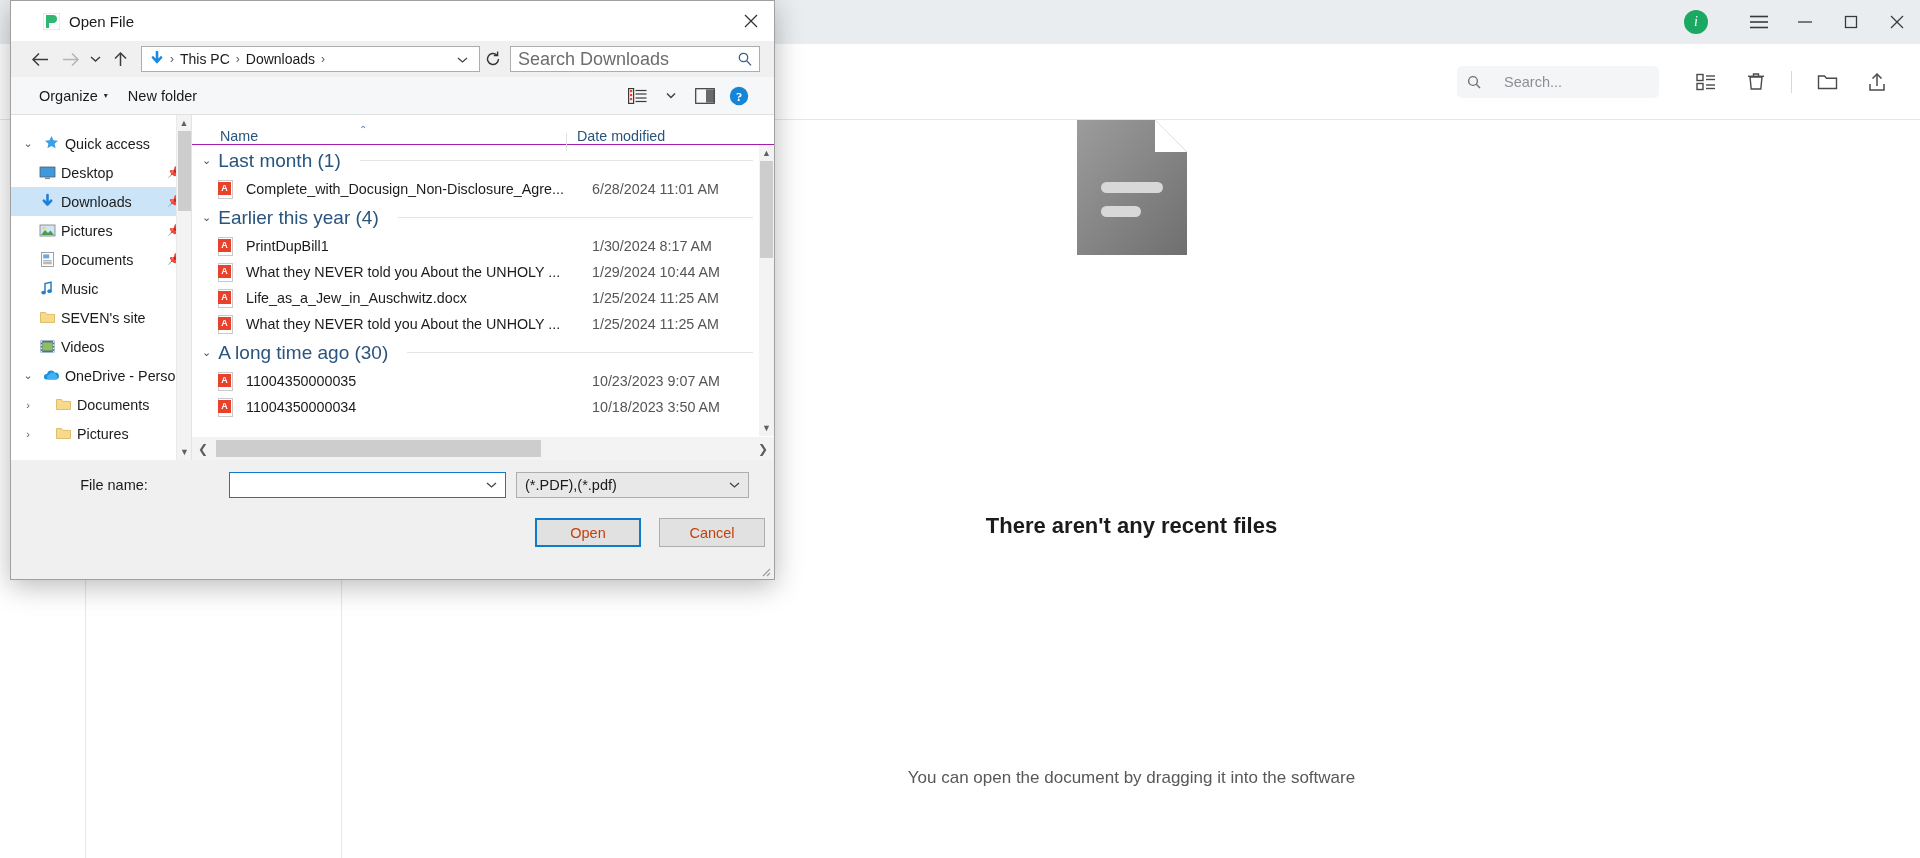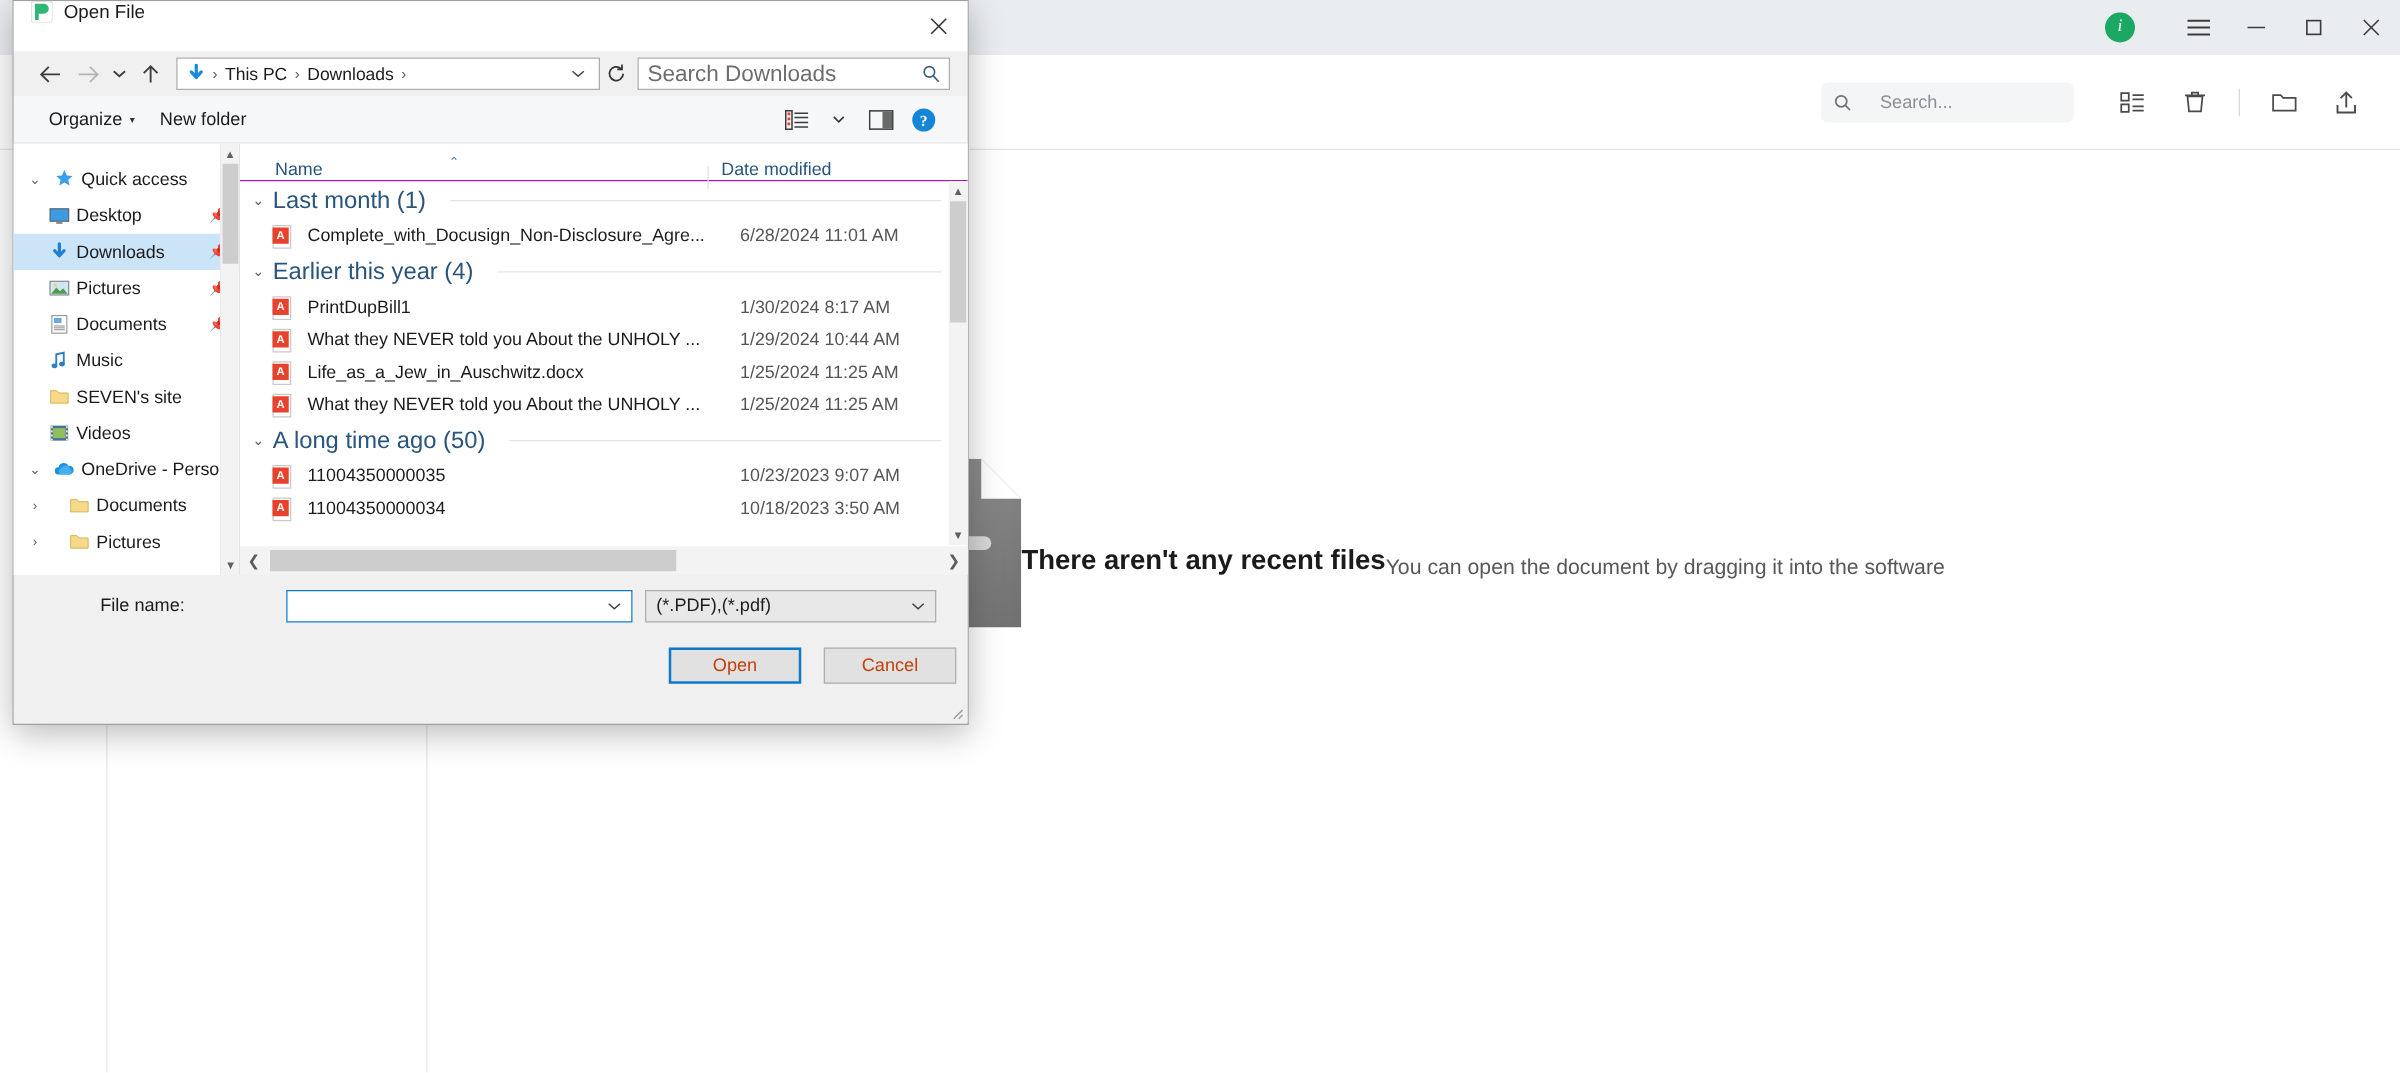--- a/index.html
+++ b/index.html
@@ -60,38 +60,38 @@
     position:absolute; left:0; top:120px; width:86px; height:738px;
     background:#fff; border-right:1px solid #e6e6e6;
   }
   .rail-col2 {
     position:absolute; left:87px; top:120px; width:255px; height:738px;
     background:#fff; border-right:1px solid #e6e6e6;
   }
 
   .empty-state {
     position:absolute; left:343px; top:120px; right:0; bottom:0;
-    display:flex; flex-direction:row; align-items:center; justify-content:center;
+    display:flex; flex-direction:column; align-items:center; justify-content:space-between;
     padding-bottom:70px;
   }
   .doc-glyph { width:110px; height:135px; position:relative; margin-bottom:40px; }
   .empty-title { font-size:22px; font-weight:bold; color:#1b1b1b; margin-bottom:12px; }
   .empty-sub { font-size:17px; color:#585858; }
 
   
   #dialog {
     position:absolute; left:10px; top:0px; width:765px; height:580px;
     background:#f0f0f0;
     border:1px solid #a0a0a0;
     box-shadow:0 6px 26px rgba(0,0,0,.28);
     font-size:14.5px; color:#1b1b1b;
   }
   .dlg-title {
     height:40px; background:#ffffff;
-    display:flex; align-items:flex-start; padding-left:14px; gap:9px;
+    display:flex; align-items:center; padding-left:32px; gap:9px;
     position:relative;
   }
   .dlg-title .tt { font-size:15px; color:#1b1b1b; }
   .dlg-close {
     position:absolute; right:0; top:0; width:46px; height:40px;
     display:flex; align-items:center; justify-content:center; color:#333;
   }
 
   .dlg-nav {
     height:36px; display:flex; align-items:center; padding:0 14px; gap:0; background:#f0f0f0;
@@ -650,21 +650,21 @@
                 <span class="sq">
                   <span>A</span>
                 </span>
               </span>
             </span>
             <span class="fname">What they NEVER told you About the UNHOLY ...</span>
             <span class="fdate">1/25/2024 11:25 AM</span>
           </div>
           <div class="grp">
             <span class="gt">⌄</span>
-            <span class="gl">A long time ago (50)</span>
+            <span class="gl">A long time ago (30)</span>
             <span class="gline"></span>
           </div>
           <div class="frow">
             <span class="fico">
               <span class="pdf-badge">
                 <span class="sq">
                   <span>A</span>
                 </span>
               </span>
             </span>

